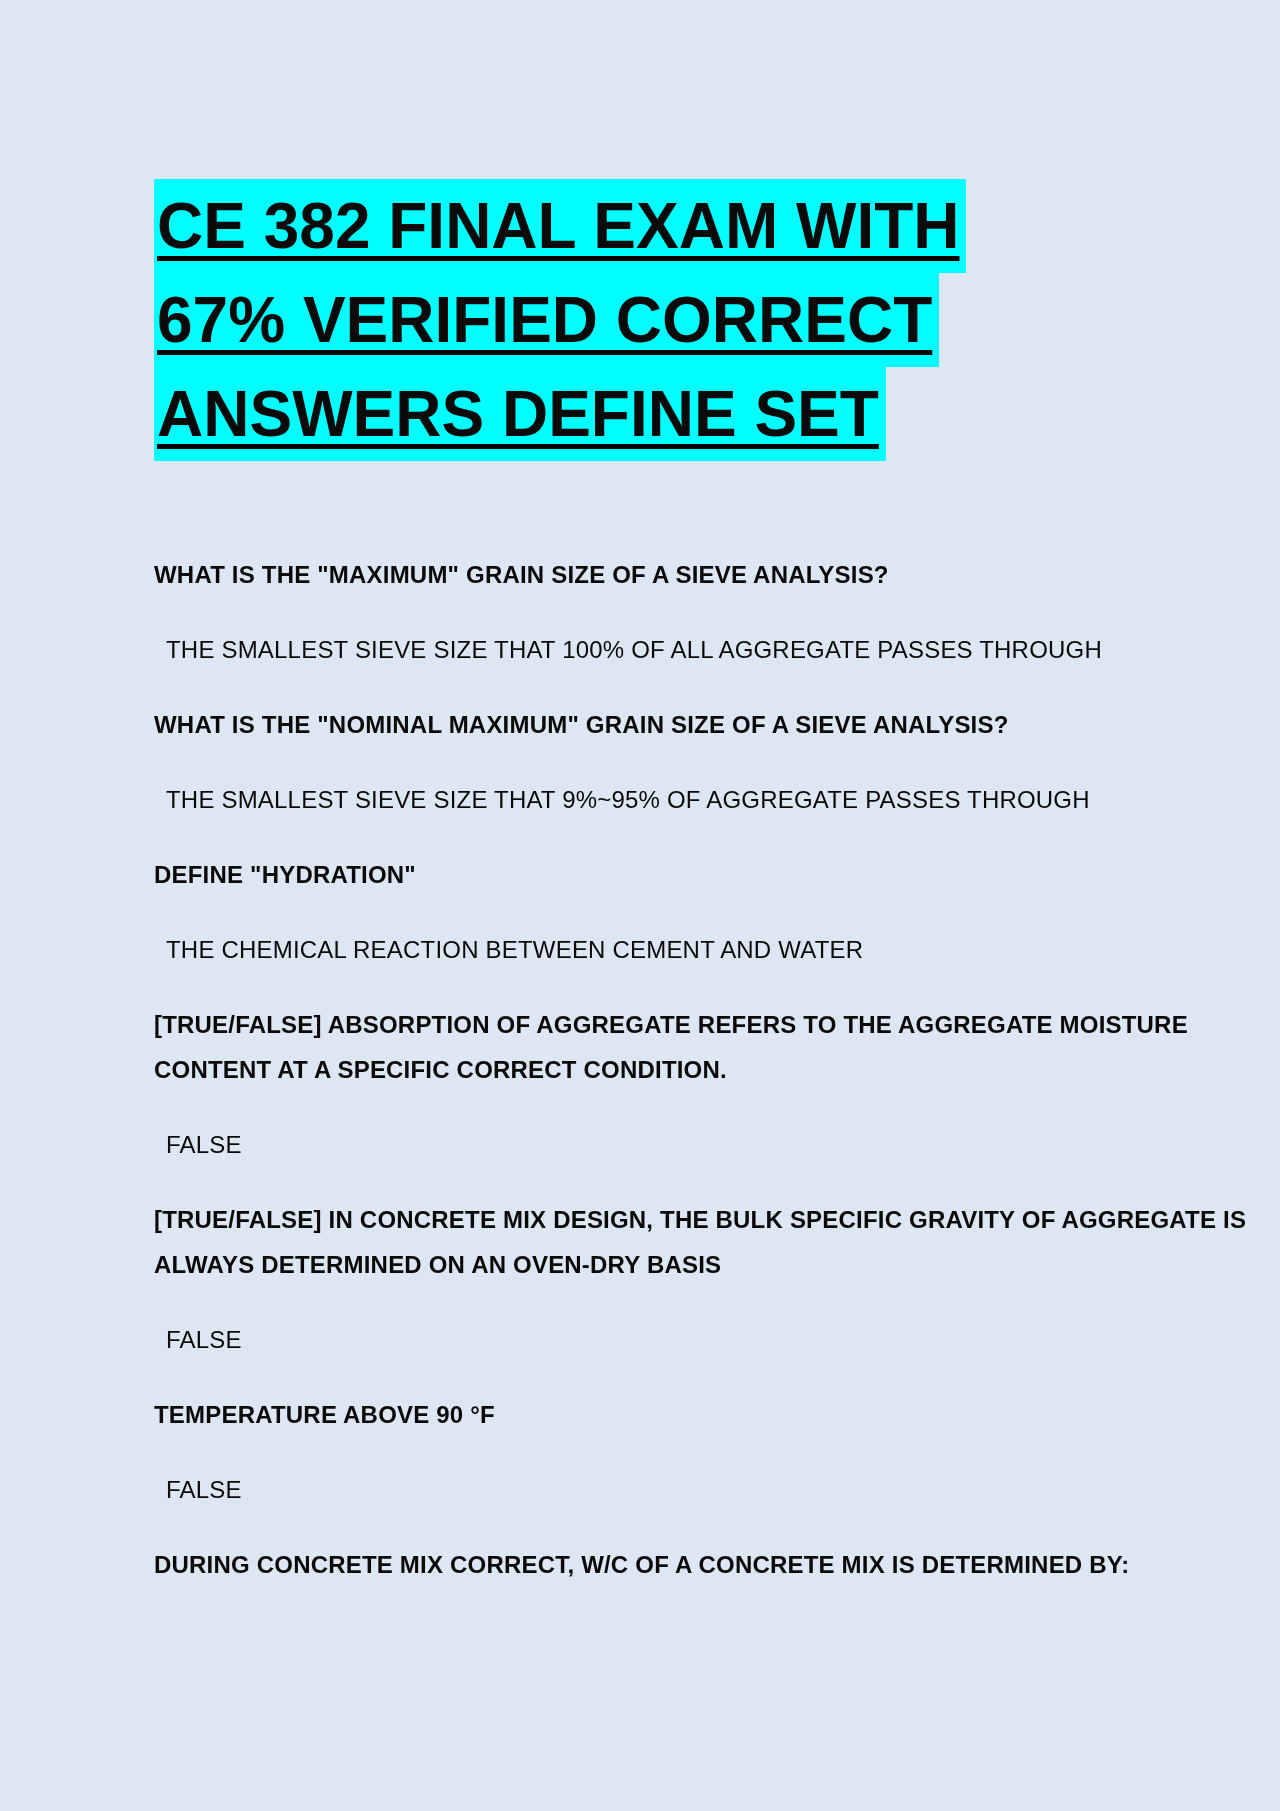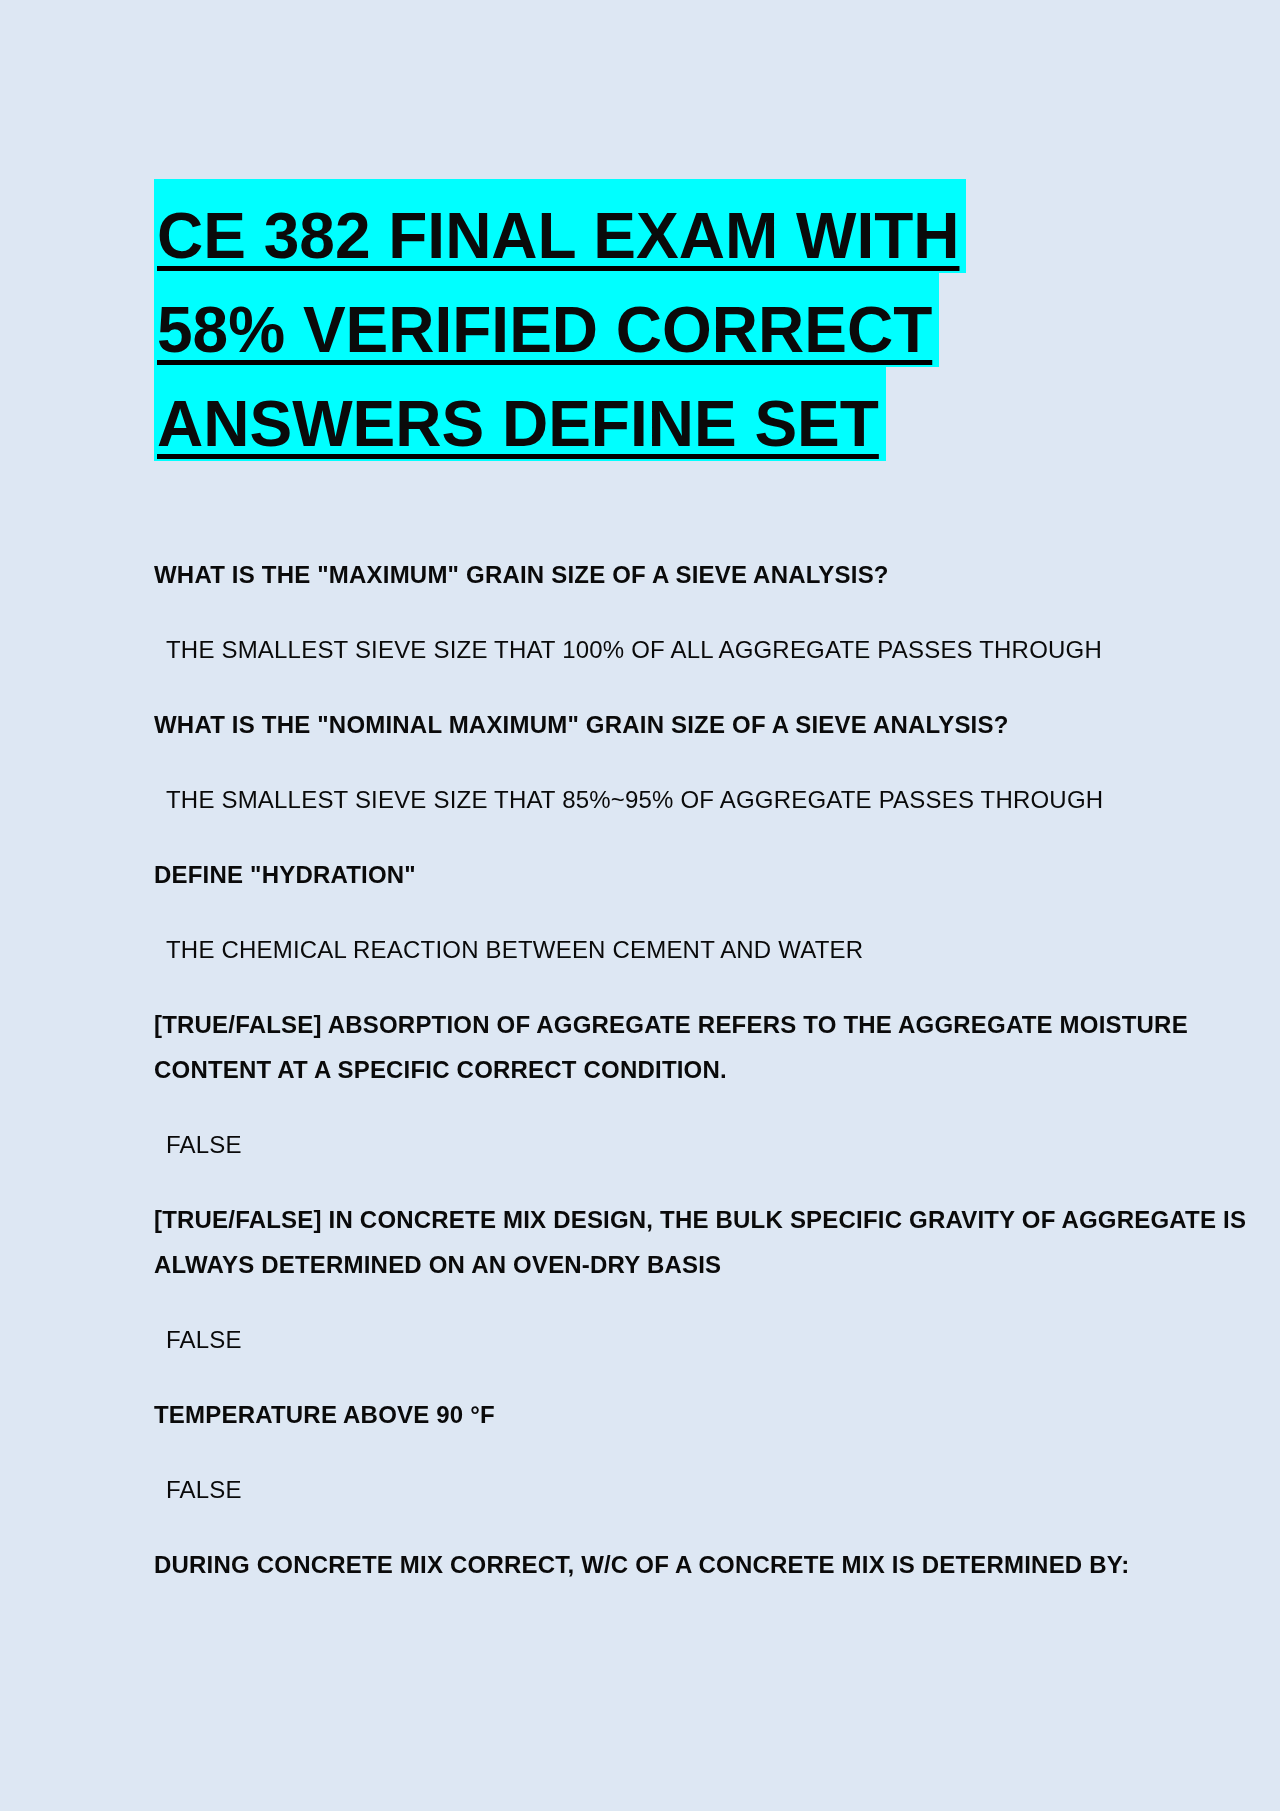--- a/index.html
+++ b/index.html
@@ -13,21 +13,21 @@
   }
   .page { padding: 179px 0 0 154px; }
 
   
   .title-block { }
   .title-line {
     height: 94px;
     background: #00ffff;
     width: fit-content;
     display: flex;
-    align-items: flex-end;
+    align-items: center;
     padding: 0 7px 0 3px;
   }
   .title-line .title-text {
     font-weight: bold;
     font-size: 64px;
     letter-spacing: 0px;
     white-space: nowrap;
     text-decoration: underline;
     text-decoration-thickness: 5px;
     text-underline-offset: 8px;
@@ -50,21 +50,21 @@
 <body>
 
 <div class="page">
 
   <div class="title-block">
 
   <div class="title-line">
         <span class="title-text">CE 382 FINAL EXAM WITH</span>
       </div>
       <div class="title-line">
-        <span class="title-text">58% VERIFIED CORRECT</span>
+        <span class="title-text">67% VERIFIED CORRECT</span>
       </div>
       <div class="title-line">
         <span class="title-text">ANSWERS DEFINE SET</span>
       </div>
     </div>
 
   <div class="qa">
 
   <div class="qa-item question">
 
@@ -73,21 +73,21 @@
       <div class="qa-item answer">
 
       <div class="qa-line">THE SMALLEST SIEVE SIZE THAT 100% OF ALL AGGREGATE PASSES THROUGH</div>
       </div>
       <div class="qa-item question">
 
       <div class="qa-line">WHAT IS THE "NOMINAL MAXIMUM" GRAIN SIZE OF A SIEVE ANALYSIS?</div>
       </div>
       <div class="qa-item answer">
 
-      <div class="qa-line">THE SMALLEST SIEVE SIZE THAT 85%~95% OF AGGREGATE PASSES THROUGH</div>
+      <div class="qa-line">THE SMALLEST SIEVE SIZE THAT 9%~95% OF AGGREGATE PASSES THROUGH</div>
       </div>
       <div class="qa-item question">
 
       <div class="qa-line">DEFINE "HYDRATION"</div>
       </div>
       <div class="qa-item answer">
 
       <div class="qa-line">THE CHEMICAL REACTION BETWEEN CEMENT AND WATER</div>
       </div>
       <div class="qa-item question">

